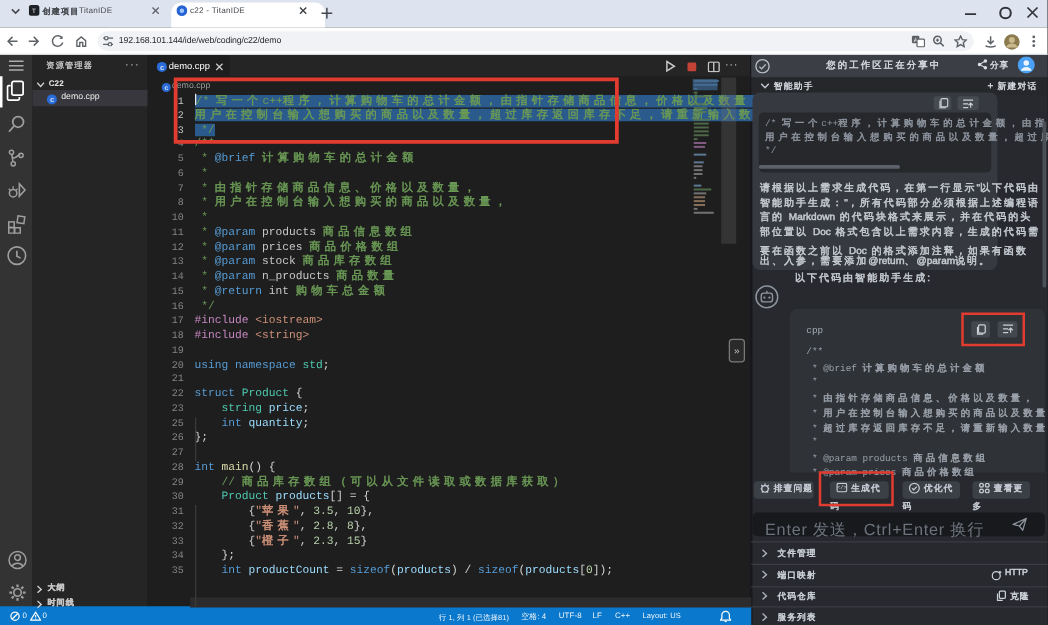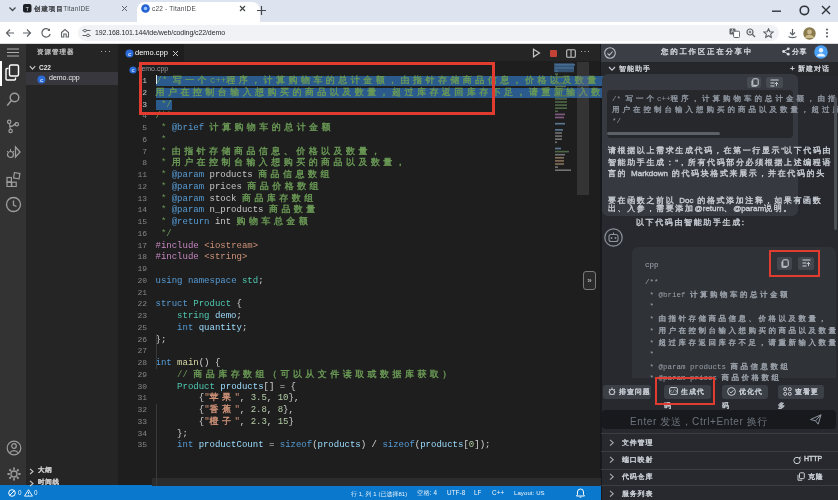--- a/index.html
+++ b/index.html
@@ -242,33 +242,34 @@
 <div class="abs" style="left:152px;top:477.5px;width:449px;height:8.5px;background:#2c2c2e"></div>
 <div class="abs" id="code">
 <div class="l"><span class="n" style="color:#c6c6c6">1</span><span class="sel cm"><span style="display:inline-block;width:1px;height:9px;background:#e8e8e8;vertical-align:-1px"></span>/* <span class="z">写一个</span>c++<span class="z">程序，计算购物车的总计金额，由指针存储商品信息，价格以及数量，</span></span></div>
 <div class="l"><span class="n" style="color:#c6c6c6">2</span><span class="sel cm"><span class="z">用户在控制台输入想购买的商品以及数量，超过库存返回库存不足，请重新输入数量</span></span></div>
 <div class="l"><span class="n" style="color:#c6c6c6">3</span><span class="sel cm"> */</span></div>
 <div class="l"><span class="n">4</span><span class="cm">/**</span></div>
 <div class="l"><span class="n">5</span><span class="cm"> * <span class="kw">@brief</span> <span class="z">计算购物车的总计金额</span></span></div>
 <div class="l"><span class="n">6</span><span class="cm"> *</span></div>
 <div class="l"><span class="n">7</span><span class="cm"> * <span class="z">由指针存储商品信息、价格以及数量，</span></span></div>
 <div class="l"><span class="n">8</span><span class="cm"> * <span class="z">用户在控制台输入想购买的商品以及数量，</span></span></div>
+<div class="l"><span class="n">10</span><span class="cm"> *</span></div>
 <div class="l"><span class="n">11</span><span class="cm"> * <span class="kw">@param</span> <span style="color:#c8c8c8">products</span> <span class="z">商品信息数组</span></span></div>
 <div class="l"><span class="n">12</span><span class="cm"> * <span class="kw">@param</span> <span style="color:#c8c8c8">prices</span> <span class="z">商品价格数组</span></span></div>
 <div class="l"><span class="n">13</span><span class="cm"> * <span class="kw">@param</span> <span style="color:#c8c8c8">stock</span> <span class="z">商品库存数组</span></span></div>
 <div class="l"><span class="n">14</span><span class="cm"> * <span class="kw">@param</span> <span style="color:#c8c8c8">n_products</span> <span class="z">商品数量</span></span></div>
 <div class="l"><span class="n">15</span><span class="cm"> * <span class="kw">@return</span> <span style="color:#c8c8c8">int</span> <span class="z">购物车总金额</span></span></div>
 <div class="l"><span class="n">16</span><span class="cm"> */</span></div>
 <div class="l"><span class="n">17</span><span class="pp">#include</span> <span class="st">&lt;iostream&gt;</span></div>
 <div class="l"><span class="n">18</span><span class="pp">#include</span> <span class="st">&lt;string&gt;</span></div>
 <div class="l"><span class="n">19</span></div>
 <div class="l"><span class="n">20</span><span class="kw">using</span> <span class="kw">namespace</span> <span class="ty">std</span><span class="pc">;</span></div>
 <div class="l"><span class="n">21</span></div>
 <div class="l"><span class="n">22</span><span class="kw">struct</span> <span class="ty">Product</span> <span class="pc">{</span></div>
-<div class="l"><span class="n">23</span>    <span class="ty">string</span> <span class="vr">demo</span><span class="pc">;</span></div>
+<div class="l"><span class="n">23</span>    <span class="ty">string</span> <span class="vr">price</span><span class="pc">;</span></div>
 <div class="l"><span class="n">25</span>    <span class="kw">int</span> <span class="vr">quantity</span><span class="pc">;</span></div>
 <div class="l"><span class="n">26</span><span class="pc">};</span></div>
 <div class="l"><span class="n">27</span></div>
 <div class="l"><span class="n">28</span><span class="kw">int</span> <span class="fn">main</span><span class="pc">() {</span></div>
 <div class="l"><span class="n">29</span>    <span class="cm">// <span class="z">商品库存数组（可以从文件读取或数据库获取）</span></span></div>
 <div class="l"><span class="n">30</span>    <span class="ty">Product</span> <span class="vr">products</span><span class="pc">[] = {</span></div>
 <div class="l"><span class="n">31</span>        <span class="pc">{</span><span class="st">"<span class="z">苹果</span>"</span><span class="pc">,</span> <span class="nu">3.5</span><span class="pc">,</span> <span class="nu">10</span><span class="pc">},</span></div>
 <div class="l"><span class="n">32</span>        <span class="pc">{</span><span class="st">"<span class="z">香蕉</span>"</span><span class="pc">,</span> <span class="nu">2.8</span><span class="pc">,</span> <span class="nu">8</span><span class="pc">},</span></div>
 <div class="l"><span class="n">33</span>        <span class="pc">{</span><span class="st">"<span class="z">橙子</span>"</span><span class="pc">,</span> <span class="nu">2.3</span><span class="pc">,</span> <span class="nu">15</span><span class="pc">}</span></div>
 <div class="l"><span class="n">34</span>    <span class="pc">};</span></div>
@@ -356,20 +357,21 @@
       <path d="M6.5 3.2v4M4.8 5.2l1.7-1.7 1.7 1.7" stroke="#ccd1d8" stroke-width=".9" fill="none"></path>
     </svg>
 <div class="abs cblock" style="left:607px;top:90px;width:186px;height:48px;background:#26282c"></div>
 <div class="abs codet" style="left:612px;top:93.5px">/* <span class="ck" style="letter-spacing:3.0px">写一个</span>c++<span class="ck" style="letter-spacing:3.0px">程序，计算购物车的总计金额，由指针</span></div>
 <div class="abs codet" style="left:612px;top:105px"><span class="ck" style="letter-spacing:3.0px">用户在控制台输入想购买的商品以及数量，超过库存</span></div>
 <div class="abs codet" style="left:612px;top:116.5px">*/</div>
 <div class="abs" style="left:607px;top:131.5px;width:113px;height:3.5px;background:#5b6069;border-radius:2px"></div>
 <div class="abs chatt" style="left:608px;top:145px">请根据以上需求生成代码，在第一行显示<span style="letter-spacing:0">"</span>以下代码由</div>
 <div class="abs chatt" style="left:608px;top:156.6px">智能助手生成：<span style="letter-spacing:0">"</span>，所有代码部分必须根据上述编程语</div>
 <div class="abs chatt" style="left:608px;top:168.2px">言的 <span style="letter-spacing:0">Markdown</span> 的代码块格式来展示，并在代码的头</div>
+<div class="abs chatt" style="left:608px;top:179.8px">部位置以 <span style="letter-spacing:0">Doc</span> 格式包含以上需求内容，生成的代码需</div>
 <div class="abs chatt" style="left:608px;top:195px">要在函数之前以 <span style="letter-spacing:0">Doc</span> 的格式添加注释，如果有函数</div>
 <div class="abs chatt" style="left:608px;top:203px">出、入参，需要添加<span style="letter-spacing:0">@return</span>、<span style="letter-spacing:0">@param</span>说明。</div>
 
 <svg class="abs" style="left:604px;top:227.5px" width="19" height="19">
       <circle cx="9.5" cy="9.5" r="8.7" fill="none" stroke="#8e959e" stroke-width="1.2"></circle>
       <rect x="5" y="6.5" width="9" height="7" rx="2" fill="none" stroke="#8e959e" stroke-width="1.1"></rect>
       <circle cx="7.5" cy="10" r="0.9" fill="#8e959e"></circle>
       <circle cx="11.5" cy="10" r="0.9" fill="#8e959e"></circle>
       <path d="M9.5 4.5v2" stroke="#8e959e" stroke-width="1.1"></path>
     </svg>
@@ -409,21 +411,21 @@
         <path d="M2.7 4.6l1.3 1.3 2.4-2.6" fill="none" stroke="#c9ced6" stroke-width="1"></path>
       </svg><span class="cjk7">优化代码</span></div>
 <div class="btn" style="left:778px;top:385px;width:46px"><svg style="display:inline-block;vertical-align:-1.5px;margin:0 3px 0 5px" width="9" height="9">
         <circle cx="2.2" cy="2.2" r="1.5" fill="none" stroke="#c9ced6" stroke-width="1"></circle>
         <circle cx="6.8" cy="2.2" r="1.5" fill="none" stroke="#c9ced6" stroke-width="1"></circle>
         <circle cx="2.2" cy="6.8" r="1.5" fill="none" stroke="#c9ced6" stroke-width="1"></circle>
         <circle cx="6.8" cy="6.8" r="1.5" fill="none" stroke="#c9ced6" stroke-width="1"></circle>
       </svg><span class="cjk7">查看更多</span></div>
 
 <div class="abs" style="left:602px;top:410px;width:234px;height:19px;background:#17191d;border-radius:4px"></div>
-<div class="abs" style="left:630px;top:415px;font-size:10px;color:#6d737c;letter-spacing:.6px">Enter 发送，Ctrl+Enter 换行</div>
+<div class="abs" style="left:612px;top:415px;font-size:13px;color:#6d737c;letter-spacing:.6px">Enter 发送，Ctrl+Enter 换行</div>
 <svg class="abs" style="left:810px;top:413.5px" width="12" height="11">
       <path d="M0.5 5.5L11 0.8 8.2 10.2 5.5 6.8zM5.5 6.8L11 0.8" fill="none" stroke="#8d949e" stroke-width="1"></path>
     </svg>
 
 <div class="sep" style="top:433px"></div>
 <div class="sep" style="top:451px"></div>
 <div class="sep" style="top:468.5px"></div>
 <div class="sep" style="top:484.5px"></div>
 <svg class="abs" style="left:609px;top:438.5px" width="6" height="7">
       <path d="M1 0.8l3.2 2.9L1 6.6" stroke="#aab0b8" stroke-width="1.1" fill="none"></path>

